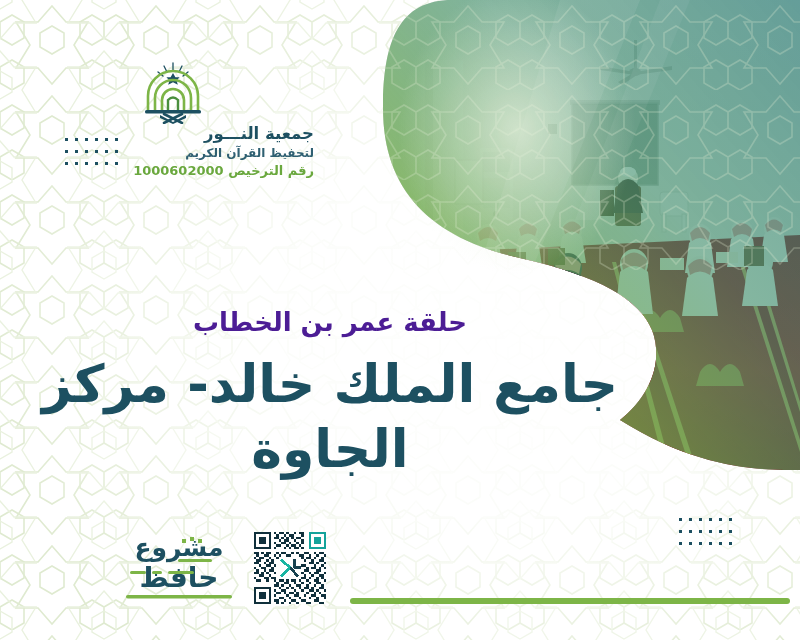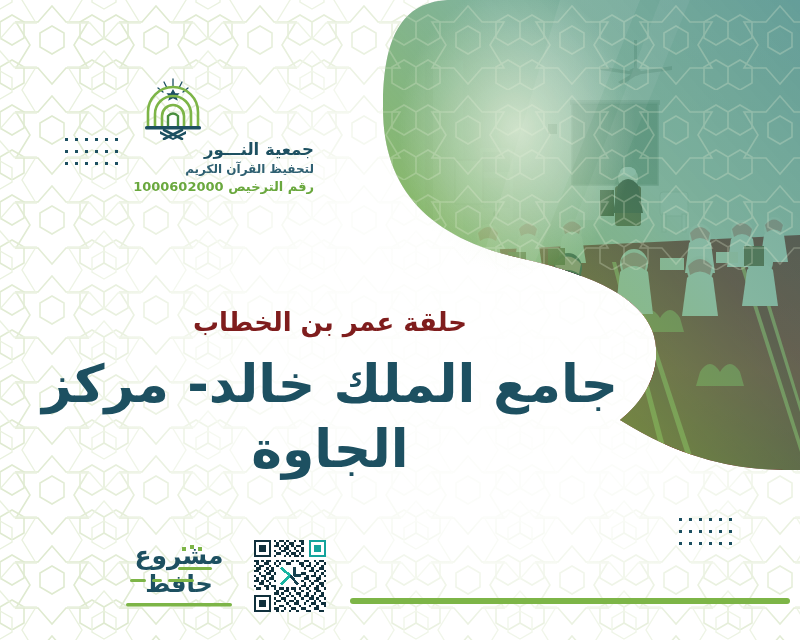--- a/index.html
+++ b/index.html
@@ -49,21 +49,21 @@
     width:330px; height:400px;
     border-radius:50%;
     background:radial-gradient(closest-side, rgba(233,242,222,0.75), rgba(233,242,222,0) 72%);
     pointer-events:none;
   }
 
   
   .assoc-logo {
     position:absolute;
     z-index:5;
-    top:78px; left:58px;
+    top:62px; left:58px;
     width:260px; height:116px;
   }
   .assoc-mark {
     position:absolute;
     top:0; left:76px;
     width:78px; height:62px;
   }
   .assoc-text {
     position:absolute;
     top:62px; left:106px;
@@ -117,38 +117,38 @@
     position:absolute;
     z-index:6;
     top:306px; left:0;
     width:660px;
     text-align:center;
     direction:rtl;
   }
   .headline .eyebrow {
     font-size:26px;
     font-weight:700;
-    color:#7f1d1d;
+    color:#4c1d95;
     line-height:1.3;
     letter-spacing:0px;
   }
   .headline .main-title {
     margin-top:12px;
     font-size:52px;
     font-weight:700;
     color:#1d5061;
     line-height:1.25;
     letter-spacing:-0.3px;
   }
 
   
   .footer-brand {
     position:absolute;
     z-index:6;
-    bottom:28px; left:120px;
+    bottom:36px; left:120px;
     display:flex;
     flex-direction:row-reverse;
     align-items:center;
     gap:16px;
     margin-top:24px;
   }
   .qr-box {
     width:72px; height:72px;
     background:#ffffff;
     position:relative;
@@ -162,21 +162,21 @@
     text-align:center;
     font-weight:700;
     color:#1d5061;
     line-height:1;
   }
   .proj-top {
     font-size:25px;
     letter-spacing:1px;
   }
   .proj-bottom {
-    font-size:24px;
+    font-size:28px;
     letter-spacing:3px;
     margin-top:4px;
   }
 
   
   .bottom-rule {
     position:absolute;
     z-index:6;
     bottom:36px; left:350px;
     width:440px; height:6px;

